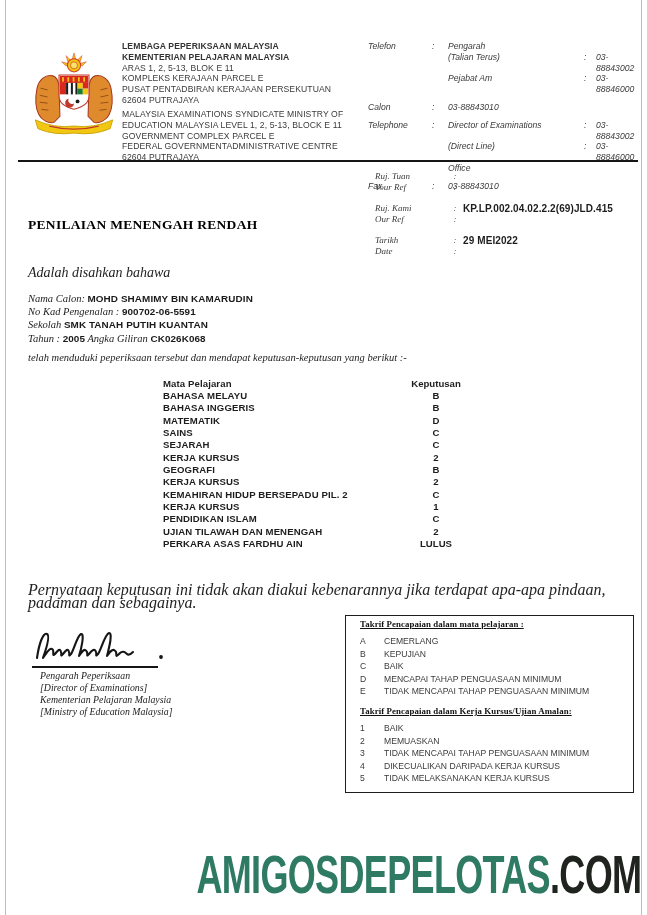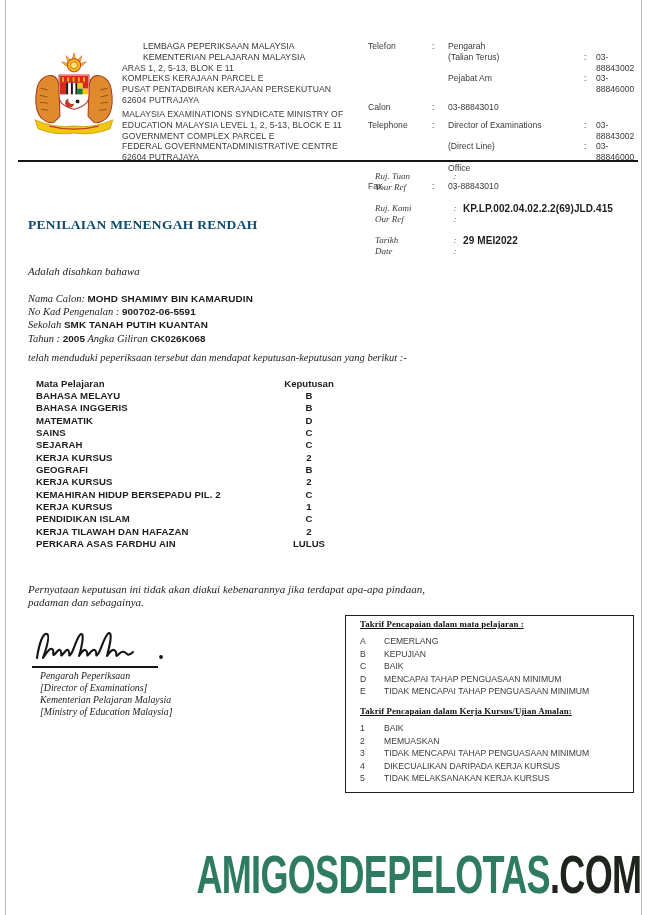--- a/index.html
+++ b/index.html
@@ -6,55 +6,55 @@
   .page{position:relative;width:647px;height:915px;background:#fff;overflow:hidden;
         font-family:"Liberation Sans",sans-serif;color:#2e2e2e;}
   .side-border{position:absolute;top:0;bottom:0;width:1px;background:#b9bdc6;}
   .sb-left{left:5px;} .sb-right{left:641px;}
 
   
   .logo{position:absolute;left:30px;top:52px;width:88px;height:90px;}
   .addr{position:absolute;left:122px;top:41px;font-size:8.6px;line-height:10.8px;
         letter-spacing:.1px;color:#3a3a3a;}
   .addr-en{top:109px;}
-  .addr .b{font-weight:normal;color:#333;margin-left:21px;}
+  .addr .b{font-weight:bold;color:#333;}
 
   .contact{position:absolute;left:368px;top:41px;width:270px;font-size:8.6px;
            line-height:10.8px;color:#3a3a3a;}
-  .c-row{display:grid;grid-template-columns:64px 16px 136px 12px auto;}
+  .c-row{display:grid;grid-template-columns:64px 16px 136px 12px auto;font-style:italic;}
   .c-gap{margin-top:7px;}
   .c-num{text-align:left;}
 
   .divider{position:absolute;left:18px;top:160px;width:620px;height:2px;background:#151515;}
 
   
   .refs{position:absolute;left:375px;top:171px;font-size:9px;}
   .ref-row{display:grid;grid-template-columns:72px 16px auto;line-height:11px;}
   .ref-gap{margin-top:10px;}
   .ref-label{font-family:Liberation Serif, serif;font-style:italic;text-align:left;color:#3a3a3a;}
   .ref-colon{text-align:center;font-family:"Liberation Serif",serif;font-style:italic;color:#3a3a3a;}
   .ref-value{font-weight:bold;font-size:10px;color:#1d1d1d;letter-spacing:.1px;}
 
   .doc-title{position:absolute;left:28px;top:217px;font-family:"Liberation Serif",serif;
-             font-weight:bold;font-size:13.5px;color:#0c4a6e;letter-spacing:.3px;}
+             font-weight:bold;font-size:13.5px;color:#000000;letter-spacing:.3px;}
 
   .ser-i{font-family:"Liberation Serif",serif;font-style:italic;color:#222;}
-  .intro{position:absolute;left:28px;top:265px;font-size:11px;}
+  .intro{position:absolute;left:28px;top:265px;font-size:14px;}
   .candidate{position:absolute;left:28px;top:292px;font-size:10.5px;line-height:13.2px;}
   .cand-val{font-family:"Liberation Sans",sans-serif;font-style:normal;font-weight:bold;
             font-size:9.9px;color:#1a1a1a;letter-spacing:.1px;}
   .statement{position:absolute;left:28px;top:352px;font-size:10.5px;}
 
   
   .results{position:absolute;left:0;top:377px;width:647px;}
   .r-row{display:flex;height:12.35px;align-items:center;font-weight:bold;font-size:9.6px;color:#1d1d1d;}
-  .r-sub{width:228px;letter-spacing:.1px;padding-left:36px;}
+  .r-sub{margin-left:127px;width:228px;letter-spacing:.1px;padding-left:36px;}
   .r-grade{width:90px;text-align:center;}
 
-  .disclaimer{position:absolute;left:28px;top:583px;font-size:11px;line-height:13px;}
+  .disclaimer{position:absolute;left:28px;top:583px;font-size:16px;line-height:13px;}
 
   
   .sig-svg{position:absolute;left:33px;top:626px;}
   .sig-line{position:absolute;left:32px;top:666px;width:126px;height:2px;background:#151515;}
   .sig-titles{position:absolute;left:40px;top:670px;font-size:9.8px;line-height:12px;}
 
   
   .legend{position:absolute;left:345px;top:615px;width:289px;height:178px;
           border:1.5px solid #1d1d1d;box-sizing:border-box;padding:3px 8px 0 14px;}
   .leg-head{font-family:"Liberation Serif",serif;font-weight:bold;font-size:8.8px;
@@ -303,21 +303,21 @@
       </div>
     <div class="r-row">
         <span class="r-sub">KERJA KURSUS</span>
         <span class="r-grade">1</span>
       </div>
     <div class="r-row">
         <span class="r-sub">PENDIDIKAN ISLAM</span>
         <span class="r-grade">C</span>
       </div>
     <div class="r-row">
-        <span class="r-sub">KERJA TILAWAH DAN HAFAZAN</span>
+        <span class="r-sub">UJIAN TILAWAH DAN MENENGAH</span>
         <span class="r-grade">2</span>
       </div>
     <div class="r-row">
         <span class="r-sub">PERKARA ASAS FARDHU AIN</span>
         <span class="r-grade">LULUS</span>
       </div>
   </div>
 
   <div class="disclaimer ser-i">
     <div>Pernyataan keputusan ini tidak akan diakui kebenarannya jika terdapat apa-apa pindaan,</div>

